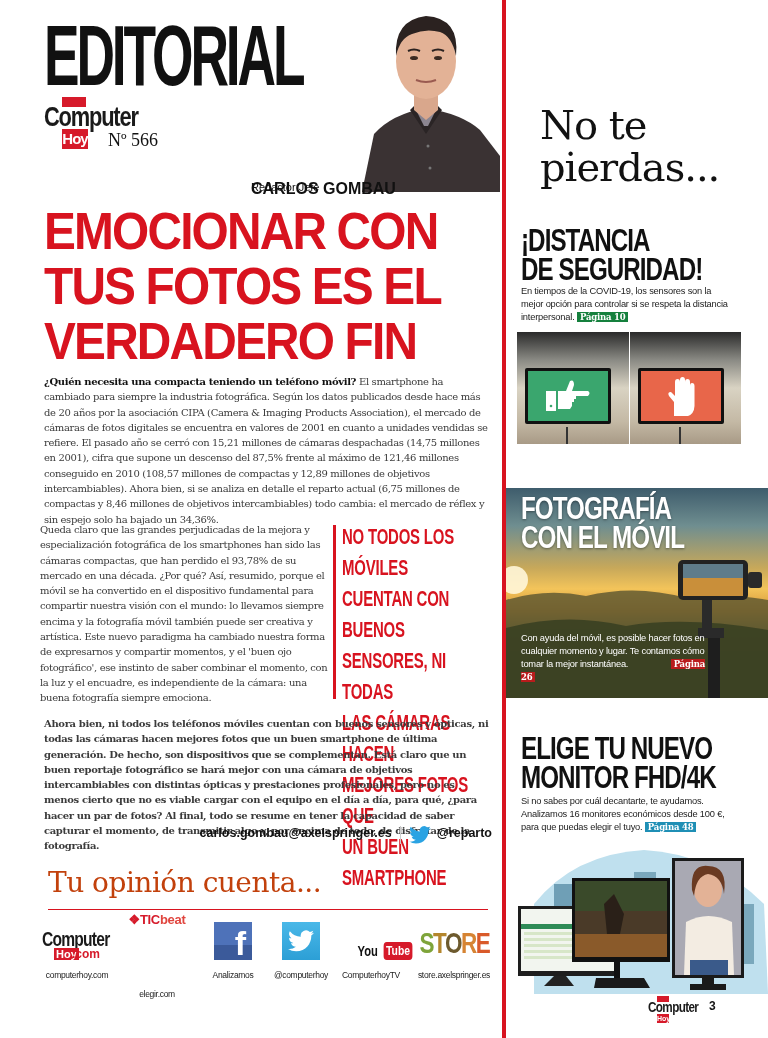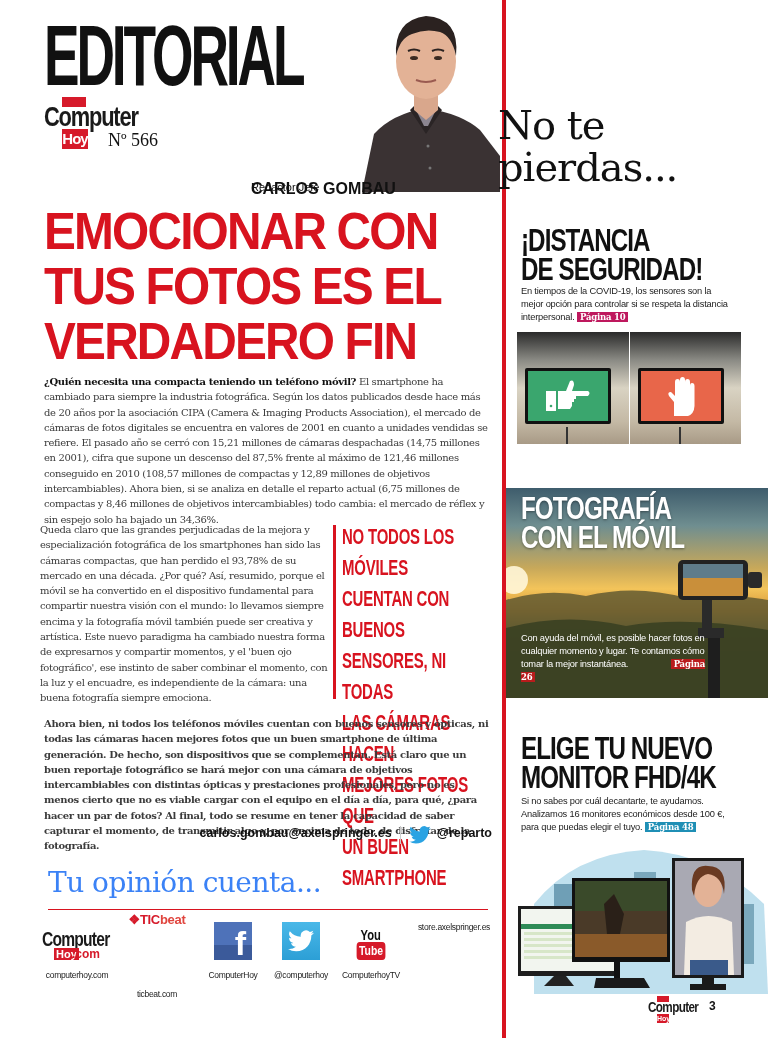--- a/index.html
+++ b/index.html
@@ -52,47 +52,47 @@
     font-weight: 700; font-size: 22px; line-height: 31px; color: #d8131f;
     transform: scaleX(0.68); transform-origin: left top;
     letter-spacing: -0.3px;
     white-space: pre-line;
   }
 
   .contact { left: 196px; top: 826px; width: 296px; height: 20px; display: flex; justify-content: flex-end; font-weight: 700; font-size: 12.5px; color: #111; }
   .contact .sep { width: 1px; height: 18px; background: #ccc; margin: 0 8px; }
   .contact .tw { width: 22px; height: 18px; margin-right: 6px; }
 
-  .opinion-title { left: 48px; top: 866px; font-family: "DejaVu Serif", serif; font-size: 28px; color: #3b82f6; letter-spacing: -0.5px; }
+  .opinion-title { left: 48px; top: 866px; font-family: "DejaVu Serif", serif; font-size: 28px; color: #c2410c; letter-spacing: -0.5px; }
   .opinion-rule { left: 48px; top: 909px; width: 440px; height: 1px; background: #d8131f; }
 
   .social { top: 912px; height: 70px; display: flex; flex-direction: column; align-items: center; }
   .social .icon-wrap { height: 48px; display: flex; align-items: flex-end; justify-content: center; }
   .social .label { margin-top: 10px; font-size: 8.5px; color: #222; letter-spacing: -0.3px; white-space: nowrap; }
 
   .fb-box { width: 38px; height: 38px; background: linear-gradient(#4e72b9 60%, #3b5a9a 60%); position: relative; }
   .fb-box span { position: absolute; right: 6px; bottom: -2px; color: #fff; font-weight: 700; font-size: 34px; line-height: 38px; }
   .tw-box { width: 38px; height: 38px; background: linear-gradient(#4ab8e8, #2c9fd6); display: flex; align-items: center; justify-content: center; }
-  .yt { width: 32px; display: flex; flex-direction: column; align-items: center; }
+  .yt { width: 32px; display: flex; flex-direction: row; align-items: center; }
   .yt .you { font-weight: 700; font-size: 14px; line-height: 14px; color: #111; transform: scaleX(0.8); }
   .yt .tube { background: #d61a2a; color: #fff; font-weight: 700; font-size: 13px; line-height: 18px; padding: 0 3px; border-radius: 4px; transform: scaleX(0.8); }
   .store { font-weight: 700; font-size: 30px; letter-spacing: -2px; transform: scaleX(0.75); line-height: 34px; }
   .store .s { color: #7ea43a; } .store .t { color: #b4862c; } .store .o { color: #6d5a2e; } .store .r { color: #d68433; } .store .e { color: #d95a2a; }
   .chcom { position: relative; width: 70px; height: 32px; }
   .chcom .w { position: absolute; left: 0; top: 0; font-weight: 700; font-size: 20px; letter-spacing: -1px; transform: scaleX(0.78); transform-origin: left top; color: #1a1a1a; }
   .chcom .h { position: absolute; left: 12px; top: 20px; font-weight: 700; font-size: 11px; color: #fff; background: #d61a2a; padding: 0 2px; line-height: 12px; }
   .chcom .c { position: absolute; left: 30px; top: 19px; font-weight: 700; font-size: 12px; color: #d61a2a; }
   .tic { font-weight: 700; font-size: 13px; color: #d61a2a; letter-spacing: -0.3px; padding-bottom: 4px; }
   .tic .t1 { color: #d61a2a; } .tic .b { color: #e0453e; font-weight: 700; }
 
   
   .divider { left: 502px; top: 0; width: 4px; height: 1038px; background: #d8131f; }
 
   
-  .side-title { left: 498px; top: 104px; font-family: "DejaVu Serif", serif; font-size: 40px; line-height: 42px; color: #111; letter-spacing: -1px; }
+  .side-title { left: 540px; top: 104px; font-family: "DejaVu Serif", serif; font-size: 40px; line-height: 42px; color: #111; letter-spacing: -1px; }
 
   .promo-title { font-weight: 700; color: #111; letter-spacing: -1.2px; transform: scaleX(0.78); transform-origin: left top; line-height: 29px; font-size: 31px; white-space: pre-line; }
   .promo-text { font-size: 9.3px; line-height: 13px; color: #222; letter-spacing: -0.2px; }
   .page-tag { color: #fff; font-family: "DejaVu Serif", serif; font-weight: 700; font-size: 8.5px; padding: 0 3px; letter-spacing: -0.2px; }
 
   .p1-title { left: 521px; top: 226px; width: 260px; }
   .p1-text { left: 521px; top: 285px; width: 210px; }
   .p1-img { left: 517px; top: 332px; width: 224px; height: 112px; display: flex; gap: 1px; }
   .sign-panel { flex: 1; position: relative; background: linear-gradient(#2a2a2a 0%, #8a8a84 25%, #d9d3c3 50%, #c4b9a5 80%, #a89a86 100%); overflow: hidden; }
   .sign-panel .screen { position: absolute; left: 8px; top: 36px; width: 86px; height: 56px; border: 3px solid #111; border-radius: 2px; display: flex; align-items: center; justify-content: center; }
@@ -194,30 +194,30 @@
   </div>
   <div class="label">computerhoy.com</div>
 </div>
 
 <div class="abs social" style="left:124px; width:66px;gap:48px;">
   <div class="icon-wrap">
     <div class="tic">
       <span>❖</span><span class="t1">TIC</span><span class="b">beat</span>
     </div>
   </div>
-  <div class="label">ticbeat.com</div>
+  <div class="label">elegir.com</div>
 </div>
 
 <div class="abs social" style="left:200px; width:66px;">
   <div class="icon-wrap">
     <div class="fb-box">
         <span>f</span>
       </div>
   </div>
-  <div class="label">ComputerHoy</div>
+  <div class="label">Analizamos</div>
 </div>
 
 <div class="abs social" style="left:268px; width:66px;">
   <div class="icon-wrap">
     <div class="tw-box">
       <svg width="26" height="22" viewBox="0 0 24 20">
           <path d="M24 2.4a9.8 9.8 0 0 1-2.8.8A4.9 4.9 0 0 0 23.3.5a9.9 9.9 0 0 1-3.1 1.2A4.9 4.9 0 0 0 11.8 6 14 14 0 0 1 1.7.9a4.9 4.9 0 0 0 1.5 6.6 4.9 4.9 0 0 1-2.2-.6 4.9 4.9 0 0 0 3.9 4.9 4.9 4.9 0 0 1-2.2.1 4.9 4.9 0 0 0 4.6 3.4A9.9 9.9 0 0 1 0 17.3 14 14 0 0 0 7.5 19.5c9 0 14-7.5 14-14v-.6A10 10 0 0 0 24 2.4z" fill="#ffffff"></path>
         </svg>
     </div>
   </div>
@@ -228,30 +228,35 @@
   <div class="icon-wrap">
     <div class="yt">
       <span class="you">You</span>
       <span class="tube">Tube</span>
     </div>
   </div>
   <div class="label">ComputerhoyTV</div>
 </div>
 
 <div class="abs social" style="left:414px; width:80px;">
+  <div class="icon-wrap">
+    <div class="store">
+      <span class="s">S</span><span class="t">T</span><span class="o">O</span><span class="r">R</span><span class="e">E</span>
+    </div>
+  </div>
   <div class="label">store.axelspringer.es</div>
 </div>
 
 <div class="abs divider"></div>
 
 <div class="abs side-title">No te<br>pierdas...</div>
 
 <div class="abs promo-title p1-title">¡DISTANCIA
 DE SEGURIDAD!</div>
-<p class="abs promo-text p1-text"><span>En tiempos de la COVID-19, los sensores son la mejor opción para controlar si se respeta la distancia interpersonal.</span> <span class="page-tag" style="background:#be185d;">Página 10</span></p>
+<p class="abs promo-text p1-text"><span>En tiempos de la COVID-19, los sensores son la mejor opción para controlar si se respeta la distancia interpersonal.</span> <span class="page-tag" style="background:#15803d;">Página 10</span></p>
 <div class="abs p1-img">
   <div class="sign-panel">
     <div class="screen" style="background:#3aa66e;">
       <svg width="48" height="34" viewBox="0 0 48 34">
           <rect x="2" y="12" width="10" height="20" fill="#fff"></rect>
           <path d="M14 12 L22 12 L26 2 Q30 0 30 6 L28 12 L44 12 Q47 14 44 17 L32 17 L32 20 L30 20 L30 23 L28 23 L28 27 L26 30 L14 30 Z" fill="#fff"></path>
           <circle cx="7" cy="27" r="1.3" fill="#3aa66e"></circle>
         </svg>
     </div>
     <div class="stand"></div>

